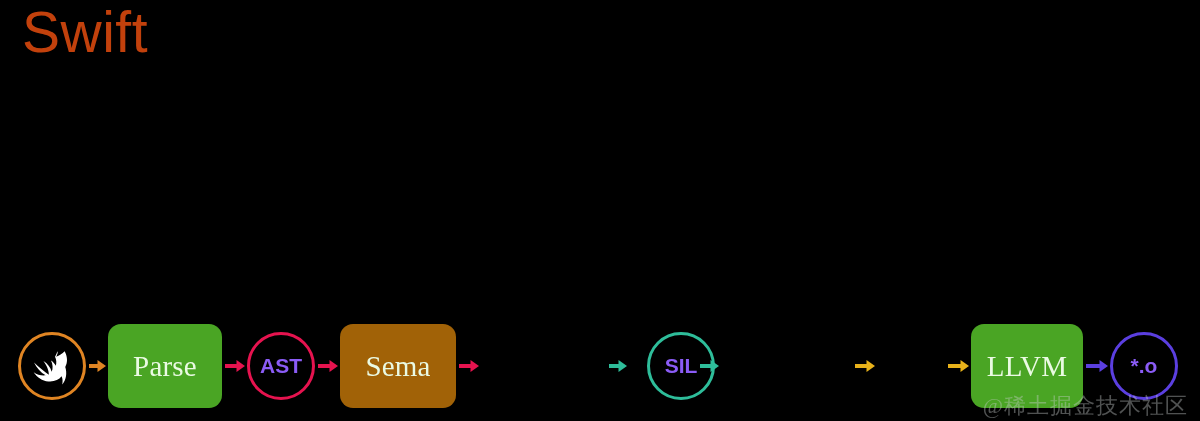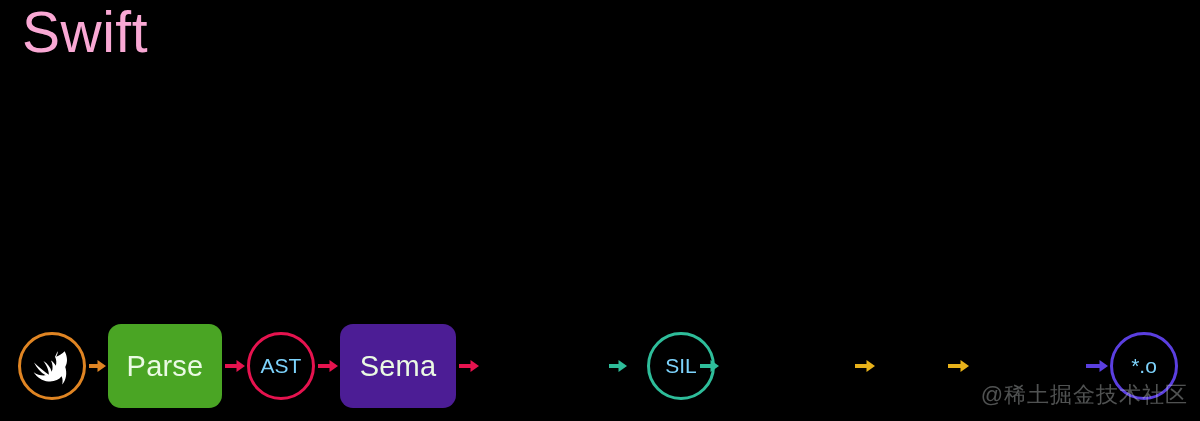--- a/index.html
+++ b/index.html
@@ -24,21 +24,21 @@
 
   
   #slide-title {
     position: absolute;
     left: 22px;
     top: 4px;
     font-size: 57px;
     line-height: 1.0;
     font-weight: 300;
     letter-spacing: 0.5px;
-    color: #f9a8d4;
+    color: #c2410c;
     white-space: nowrap;
   }
 
   
   #pipeline {
     position: absolute;
     left: 0;
     top: 322px;
     width: 1200px;
     height: 92px;
@@ -60,36 +60,37 @@
     border-radius: 13px;
     height: 84px;
     top: 2px;
   }
   .box .node-label {
     color: #eafae3;
     font-size: 29px;
     font-weight: 400;
     letter-spacing: 0.2px;
     white-space: nowrap;
+    font-family: Liberation Serif, serif;
   }
 
   
   .circle {
     background: #000000;
     border-radius: 50%;
     border-style: solid;
     border-width: 3px;
     width: 68px;
     height: 68px;
     top: 10px;
   }
   .circle .node-label {
-    color: #7dd3fc;
+    color: #8b5cf6;
     font-size: 23px;
-    font-weight: 400;
+    font-weight: 700;
     white-space: nowrap;
   }
   .circle.small-label .node-label { font-size: 21px; }
 
   
   #node-swift-logo {
     width: 68px;
     height: 68px;
     top: 10px;
     border-radius: 50%;
@@ -109,26 +110,26 @@
     top: 38px;
     height: 12px;
     display: block;
   }
   .arrow svg { display: block; }
 
   
   #watermark {
     position: absolute;
     right: 12px;
-    bottom: 11px;
+    bottom: 0;
     font-size: 22px;
     color: rgba(200, 205, 205, 0.40);
     letter-spacing: 1px;
     white-space: nowrap;
-    font-family: Liberation Sans, sans-serif;
+    font-family: Liberation Serif, serif;
     pointer-events: none;
     margin-left: 8px;
   }
 </style>
 </head>
 <body>
 
 <div id="slide">
 
   <div id="slide-title">Swift</div>
@@ -139,25 +140,28 @@
         <svg id="swift-bird-icon" viewBox="0 0 100 100">
           <path d="M62.8 15.1c-1.1 4.6-3.1 9-5.6 13 3.4 7 4.1 15 1.6 21.5-2.1-5.2-6.2-9.6-11.2-12.9 4.3 8.6 5.3 19.4 1.6 26.8-2.6-10.6-10.1-19.7-19.6-25.7 7.9 10.6 13.6 23.4 12.7 33.3C32.7 62.6 18.6 53.5 7.2 41.4c5.8 12.8 16 23.8 27.8 30.6-9.5 1.4-20.2-1.3-28.6-7.4 7.4 12.1 20.7 20.9 35 22.3 13 1.3 25.2-3.4 31.4-12.2 2.9 6.3 3 13.4 1.4 19.3 9.9-11.3 12-27.8 7.4-41.8 5.3-9.2 6.4-22.4-1.5-37.1-5.7 6.2-12.8 10.3-20.3 12.6 2.9-4.3 4.8-8.5 3-12.6z" fill="#ffffff"></path>
         </svg>
       </div>
       <div class="node box" style="left: 108px; width: 114px; background: rgb(74, 165, 36);">
         <span class="node-label">Parse</span>
       </div>
       <div class="node circle small-label" style="left: 247px; width: 68px; border-color: rgb(230, 19, 79);">
         <span class="node-label">AST</span>
       </div>
-      <div class="node box" style="left: 340px; width: 116px; background: #4c1d95;">
+      <div class="node box" style="left: 340px; width: 116px; background: #a16207;">
         <span class="node-label">Sema</span>
       </div>
       <div class="node circle small-label" style="left: 647px; width: 68px; border-color: rgb(46, 189, 154);">
         <span class="node-label">SIL</span>
+      </div>
+      <div class="node box" style="left: 971px; width: 112px; background: rgb(74, 165, 36);">
+        <span class="node-label">LLVM</span>
       </div>
       <div class="node circle small-label" style="left: 1110px; width: 68px; border-color: rgb(91, 63, 224);">
         <span class="node-label">*.o</span>
       </div>
       <div class="arrow" style="left: 89px; width: 17px;">
         <svg width="17" height="12" viewBox="0 0 17 12">
           <line x1="0" y1="6" x2="9.5" y2="6" stroke="#e08523" stroke-width="4"></line>
           <polygon points="8.5,0 17,6 8.5,12" fill="#e08523"></polygon>
         </svg>
       </div>

